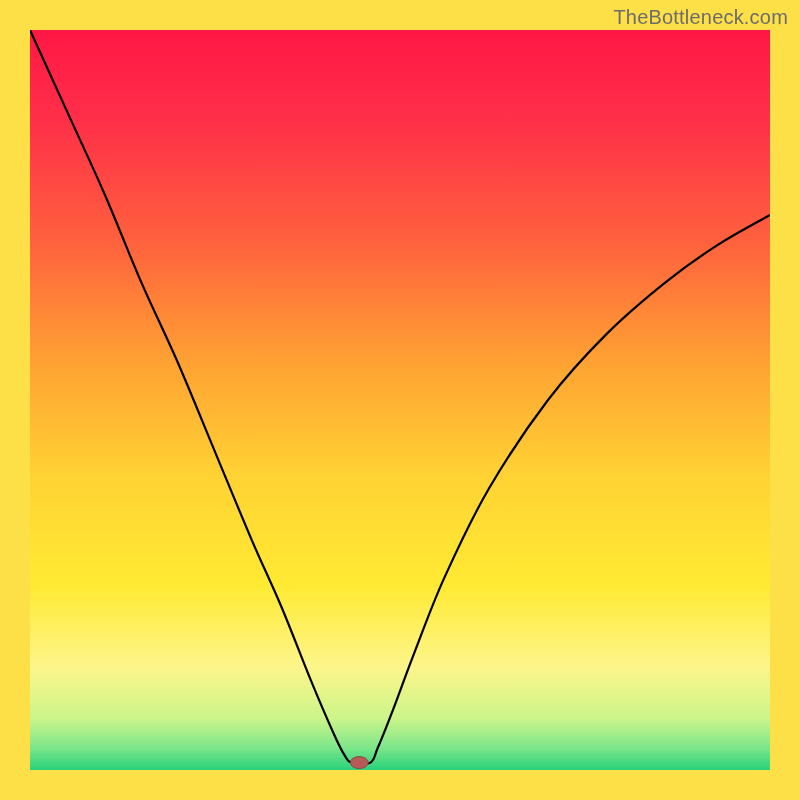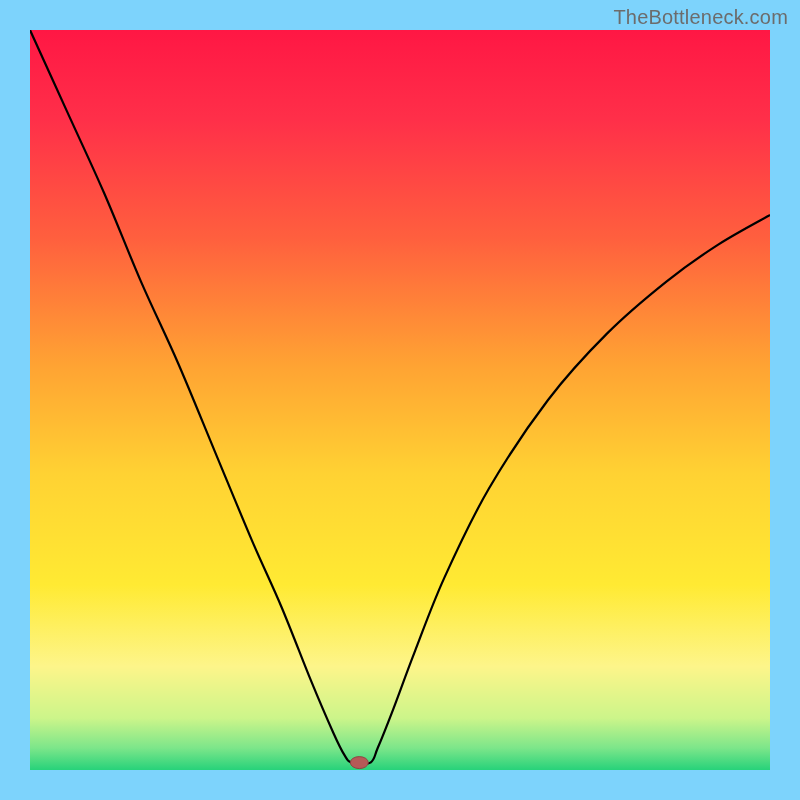--- a/index.html
+++ b/index.html
@@ -10,21 +10,21 @@
     background: #000000;
     overflow: hidden;
     font-family: Arial, Helvetica, sans-serif;
   }
   .frame {
     position: absolute;
     left: 0;
     top: 0;
     width: 800px;
     height: 800px;
-    background: #7dd3fc;
+    background: #fde047;
   }
   .plot-area {
     position: absolute;
     left: 30px;
     top: 30px;
     width: 740px;
     height: 740px;
     overflow: hidden;
   }
   .plot-area svg {

